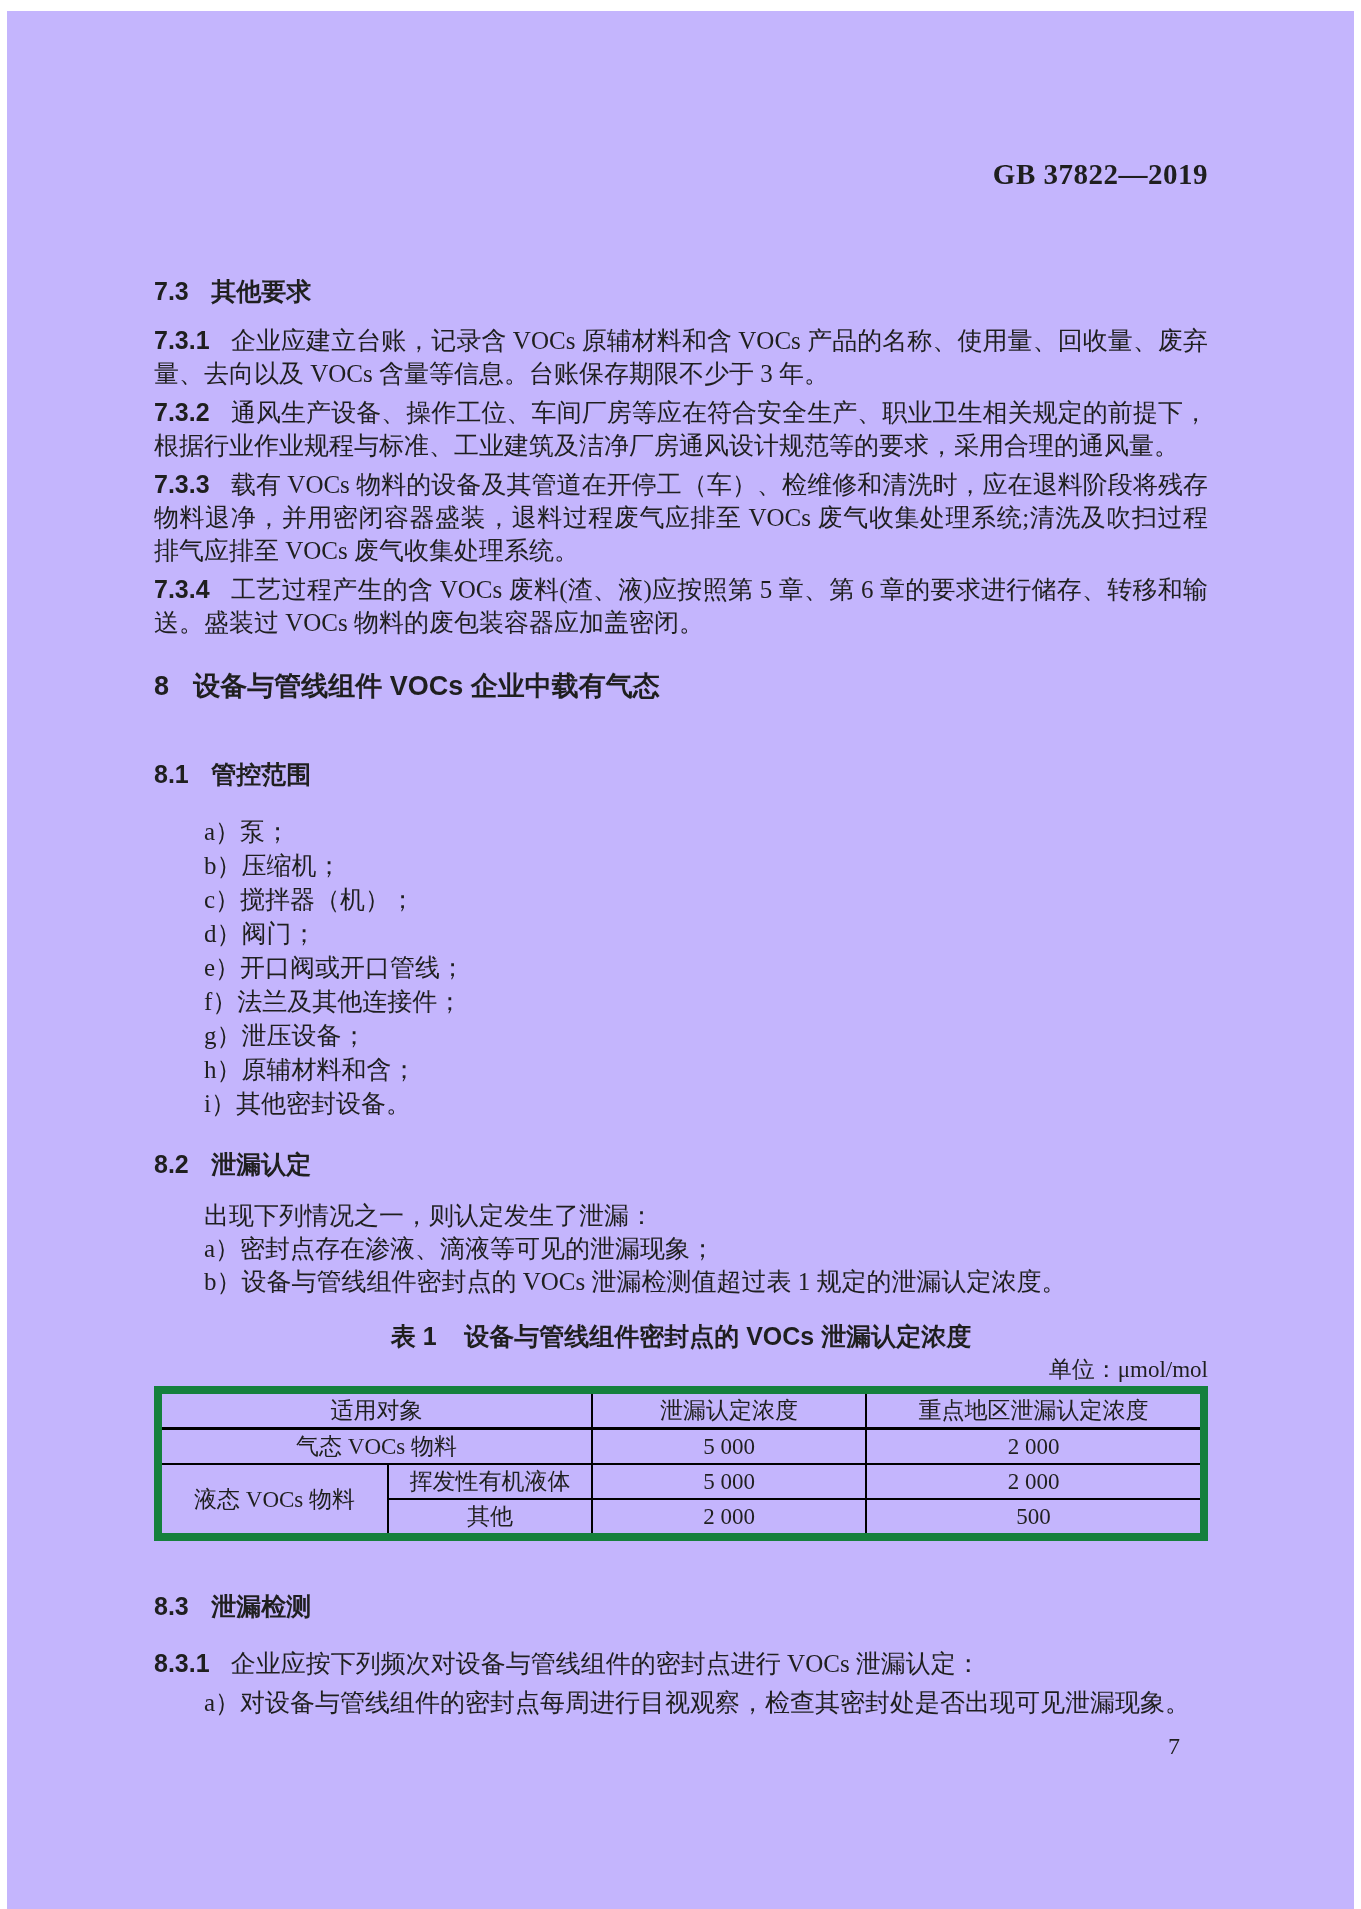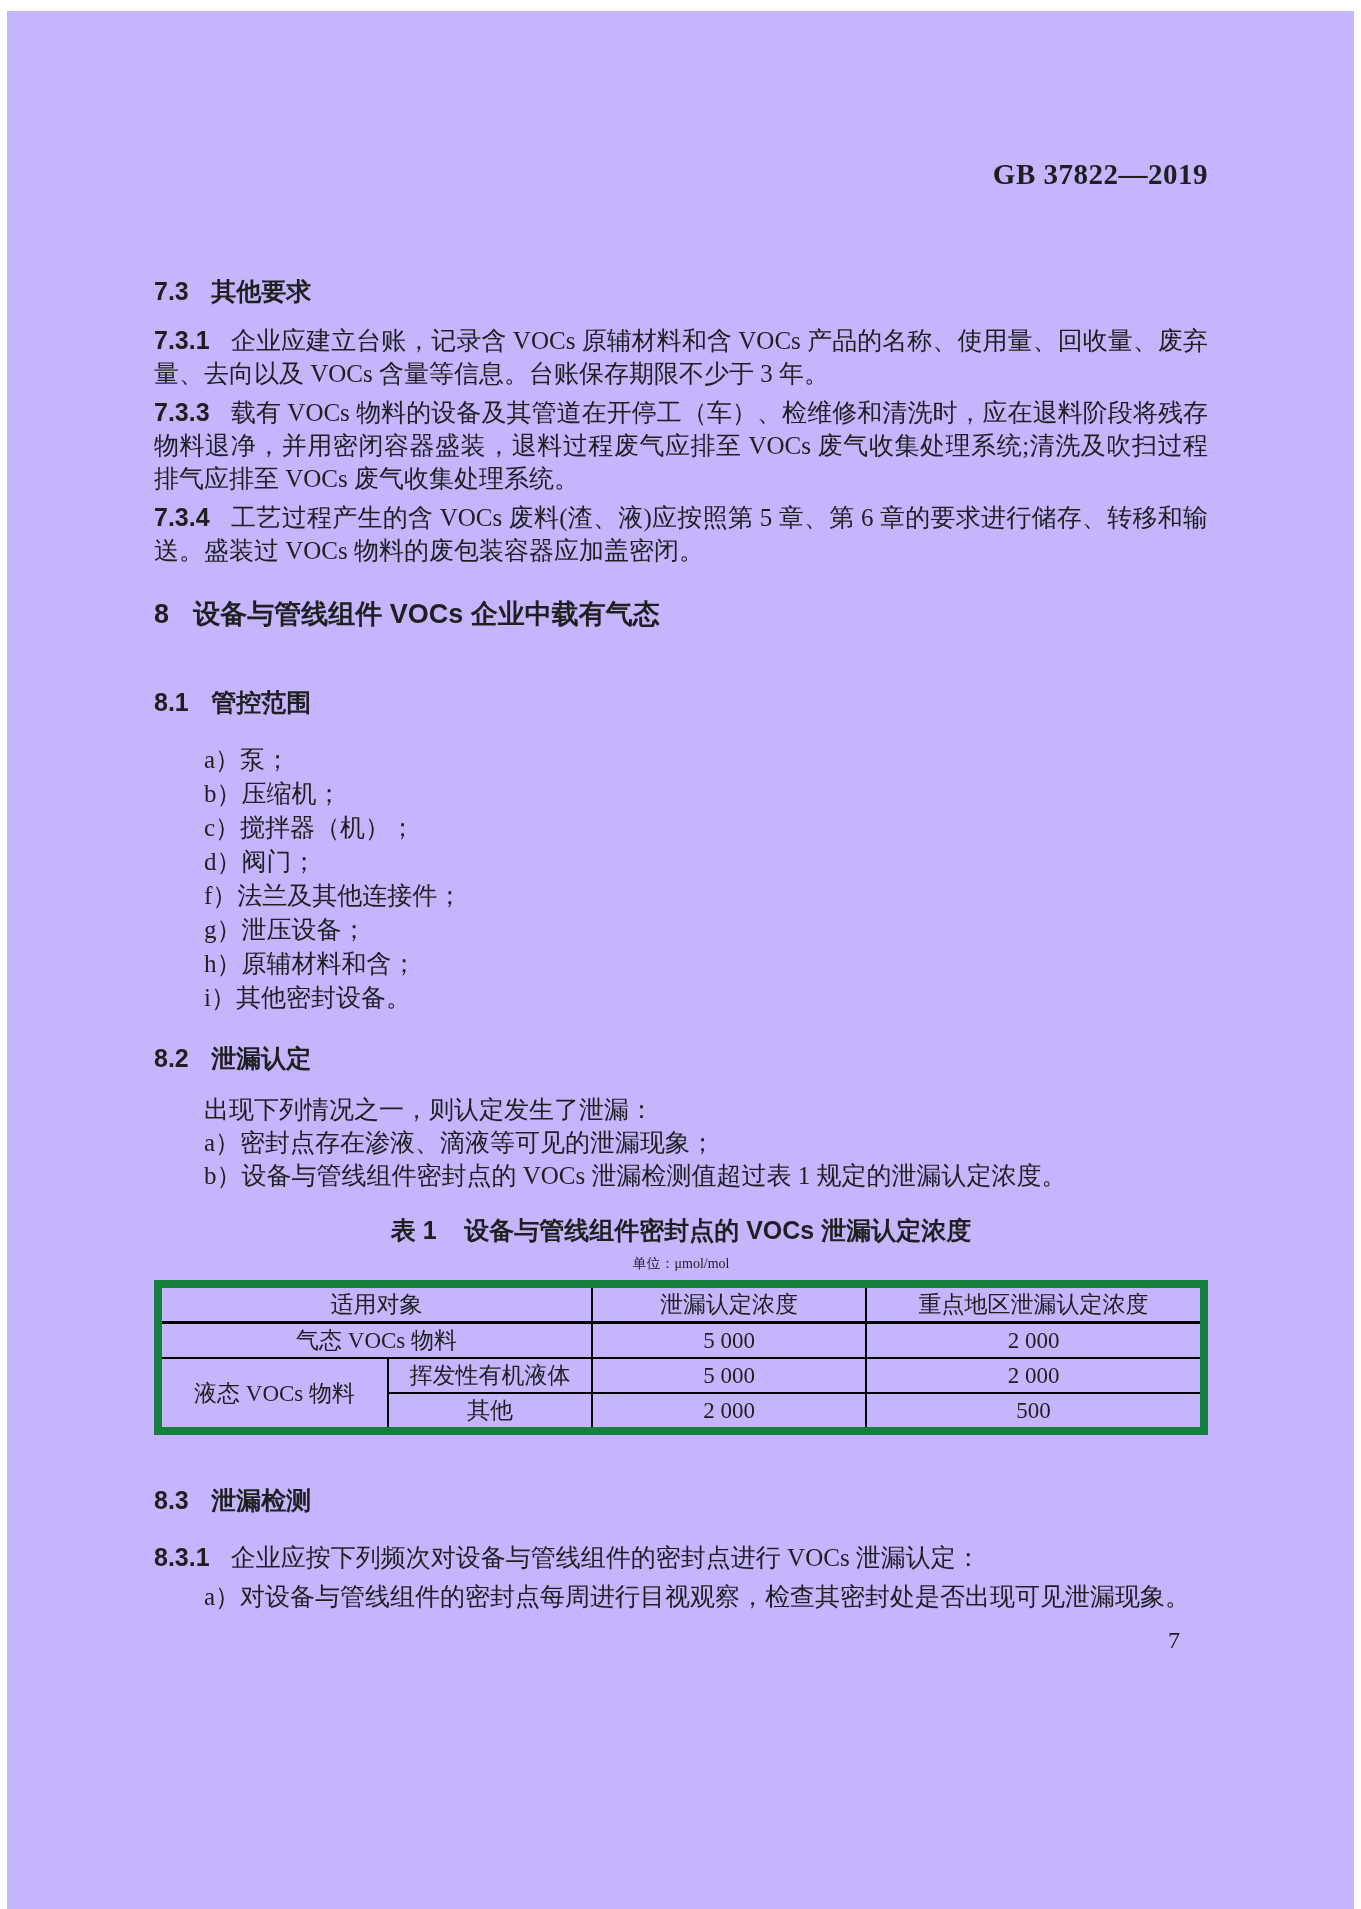--- a/index.html
+++ b/index.html
@@ -50,22 +50,22 @@
   .cond-line { margin: 0; padding-left: 2em; }
   .tbl-caption {
     margin-top: 24px;
     text-align: center;
     font-size: 25px;
     line-height: 28px;
   }
   .tbl-caption .cap-gap { display: inline-block; width: 1.1em; }
   .tbl-unit {
     margin-top: 8px;
-    text-align: center;
-    font-size: 14px;
+    text-align: right;
+    font-size: 23px;
     line-height: 24px;
   }
   table.t1 {
     margin-top: 4px;
     width: 100%;
     border-collapse: collapse;
     border: 8px solid #15803d;
     font-size: 23px;
   }
   table.t1 td {
@@ -89,35 +89,37 @@
 <body>
 
 <div class="page">
 
   <div class="doc-number">GB 37822—2019</div>
 
   <h3 class="sec-h3 h-sans" id="h-7-3"><span>7.3</span><span class="h-gap"></span><span>其他要求</span></h3>
 
   <p class="clause"><span class="clause-num">7.3.1</span><span>企业应建立台账，记录含 VOCs 原辅材料和含 VOCs 产品的名称、使用量、回收量、废弃量、去向以及 VOCs 含量等信息。台账保存期限不少于 3 年。</span></p>
 
+  <p class="clause"><span class="clause-num">7.3.2</span><span>通风生产设备、操作工位、车间厂房等应在符合安全生产、职业卫生相关规定的前提下，根据行业作业规程与标准、工业建筑及洁净厂房通风设计规范等的要求，采用合理的通风量。</span></p>
 
   <p class="clause"><span class="clause-num">7.3.3</span><span>载有 VOCs 物料的设备及其管道在开停工（车）、检维修和清洗时，应在退料阶段将残存物料退净，并用密闭容器盛装，退料过程废气应排至 VOCs 废气收集处理系统;清洗及吹扫过程排气应排至 VOCs 废气收集处理系统。</span></p>
 
   <p class="clause"><span class="clause-num">7.3.4</span><span>工艺过程产生的含 VOCs 废料(渣、液)应按照第 5 章、第 6 章的要求进行储存、转移和输送。盛装过 VOCs 物料的废包装容器应加盖密闭。</span></p>
 
   <h2 class="sec-h2 h-sans"><span>8</span><span class="h-gap"></span><span>设备与管线组件 VOCs 企业中载有气态</span></h2>
 
   <h3 class="sec-h3 h-sans" id="h-8-1"><span>8.1</span><span class="h-gap"></span><span>管控范围</span></h3>
 
 
   <ul class="plain-list">
     <li>a）泵；</li>
     <li>b）压缩机；</li>
     <li>c）搅拌器（机）；</li>
     <li>d）阀门；</li>
+    <li>e）开口阀或开口管线；</li>
     <li>f）法兰及其他连接件；</li>
     <li>g）泄压设备；</li>
     <li>h）原辅材料和含；</li>
     <li>i）其他密封设备。</li>
   </ul>
 
   <h3 class="sec-h3 h-sans" id="h-8-2"><span>8.2</span><span class="h-gap"></span><span>泄漏认定</span></h3>
 
   <p class="cond-line">出现下列情况之一，则认定发生了泄漏：</p>
   <p class="cond-line">a）密封点存在渗液、滴液等可见的泄漏现象；</p>

